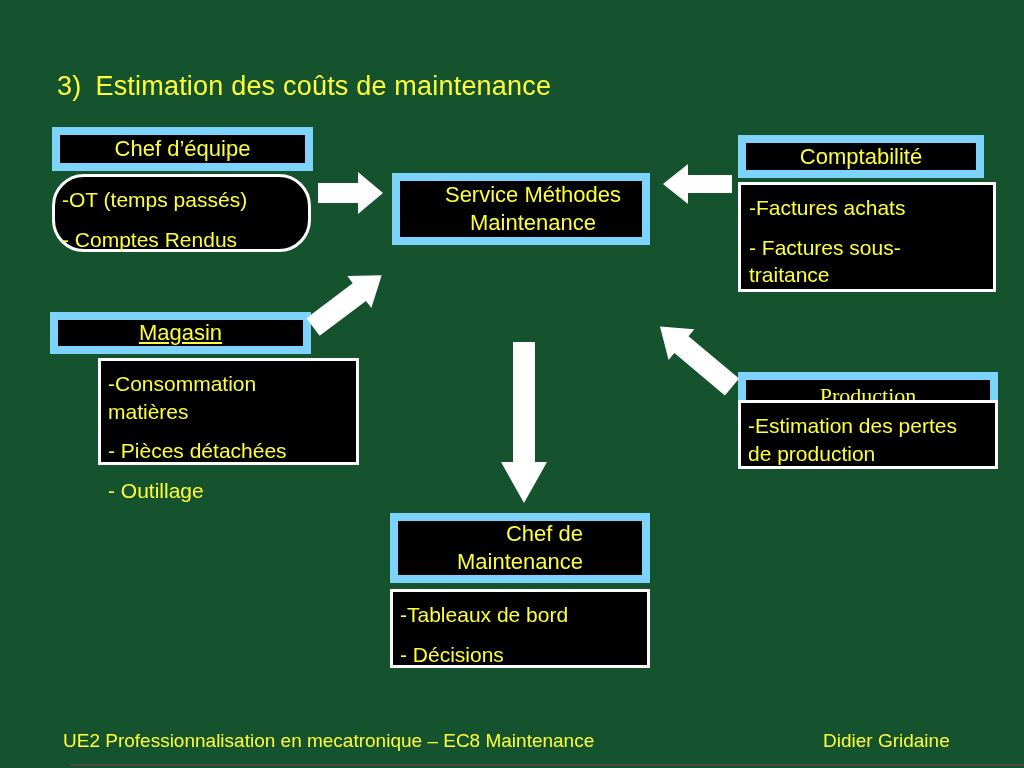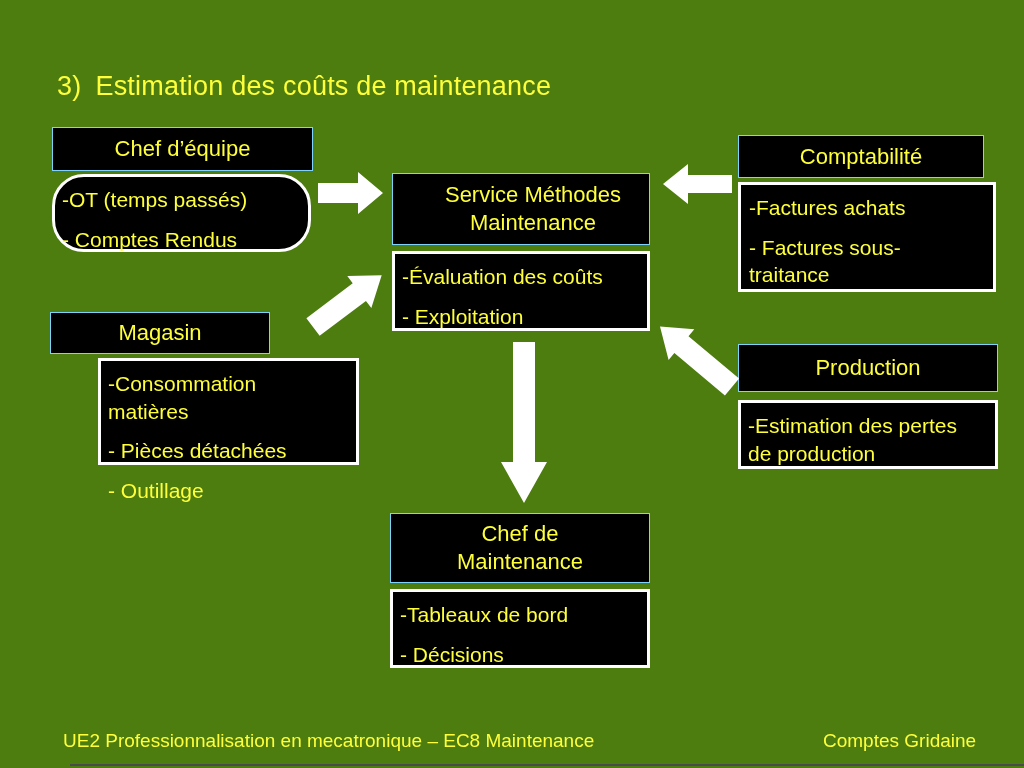--- a/index.html
+++ b/index.html
@@ -1,29 +1,29 @@
 <!DOCTYPE html>
 <html><head>
 <meta charset="utf-8">
 <style>
   html,body { margin:0; padding:0; background:#000; }
   .slide {
     position:relative; width:1024px; height:768px;
-    background:#4d7c0f; overflow:hidden;
+    background:#14532d; overflow:hidden;
     font-family:"Liberation Sans","DejaVu Sans",sans-serif;
   }
   .title {
     position:absolute; left:57px; top:71px;
     color:#feff3a; font-size:27px; letter-spacing:0.2px;
     white-space:nowrap;
   }
   .title .num { margin-right:14px; }
   .box-header {
     position:absolute; box-sizing:border-box;
-    background:#000; border:1px solid #7dd3fc;
+    background:#000; border:8px solid #7dd3fc;
     color:#feff3a; font-size:22px; line-height:1.27;
     display:flex; align-items:center; justify-content:center;
     text-align:center; white-space:pre-line;
   }
   .box-body {
     position:absolute; box-sizing:border-box;
     background:#000; border:3px solid #fff;
     color:#feff3a; font-size:21px;
     padding:9px 6px 0 7px;
   }
@@ -44,58 +44,54 @@
   </div>
 
   <div class="box-header" style="left:52px; top:127px; width:261px; height:44px;">Chef d’équipe</div>
   <div class="box-body" style="left:52px; top:174px; width:259px; height:78px;border-radius:32px;">
     <div class="box-item">-OT (temps passés)</div>
     <div class="box-item">- Comptes Rendus</div>
   </div>
 
   <div class="box-header" style="left:392px; top:173px; width:258px; height:72px;padding-left:24px;">Service Méthodes
 Maintenance</div>
-  <div class="box-body" style="left:392px; top:251px; width:258px; height:80px;">
-    <div class="box-item">-Évaluation des coûts</div>
-    <div class="box-item">- Exploitation</div>
-  </div>
 
   <div class="box-header" style="left:738px; top:135px; width:246px; height:43px;">Comptabilité</div>
   <div class="box-body" style="left:738px; top:182px; width:258px; height:110px;padding-left:8px;">
     <div class="box-item">-Factures achats</div>
     <div class="box-item">- Factures sous-
 traitance</div>
   </div>
 
-  <div class="box-header" style="left:50px; top:312px; width:220px; height:42px;">Magasin</div>
+  <div class="box-header" style="left:50px; top:312px; width:261px; height:42px;text-decoration:underline;">Magasin</div>
   <div class="box-body" style="left:50px; top:358px; width:261px; height:107px;margin-left:48px;">
     <div class="box-item">-Consommation
 matières</div>
     <div class="box-item">- Pièces détachées</div>
     <div class="box-item">- Outillage</div>
   </div>
 
-  <div class="box-header" style="left:738px; top:344px; width:260px; height:48px;">Production</div>
+  <div class="box-header" style="left:738px; top:372px; width:260px; height:48px;font-family:Liberation Serif, serif;">Production</div>
   <div class="box-body" style="left:738px; top:400px; width:260px; height:69px;">
     <div class="box-item">-Estimation des pertes
 de production</div>
   </div>
 
-  <div class="box-header" style="left:390px; top:513px; width:260px; height:70px;">Chef de
+  <div class="box-header" style="left:390px; top:513px; width:260px; height:70px;text-align:right;">Chef de
 Maintenance</div>
   <div class="box-body" style="left:390px; top:589px; width:260px; height:79px;">
     <div class="box-item">-Tableaux de bord</div>
     <div class="box-item">- Décisions</div>
   </div>
 
   <svg class="arrows" width="1024" height="768" viewBox="0 0 1024 768">
     <polygon fill="#ffffff" points="0,-10 40,-10 40,-21 65,0 40,21 40,10 0,10" transform="translate(318,193)"></polygon>
     <polygon fill="#ffffff" points="0,-9 44,-9 44,-20 69,0 44,20 44,9 0,9" transform="translate(732,184) rotate(180)"></polygon>
     <polygon fill="#ffffff" points="0,-11 58,-11 58,-20 86,0 58,20 58,11 0,11" transform="translate(313,327) rotate(-37)"></polygon>
     <polygon fill="#ffffff" points="0,-11 66,-11 66,-20 94,0 66,20 66,11 0,11" transform="translate(732,387) rotate(-140)"></polygon>
     <polygon fill="#ffffff" points="0,-11 120,-11 120,-23 161,0 120,23 120,11 0,11" transform="translate(524,342) rotate(90)"></polygon>
   </svg>
 
   <div class="footer left">UE2 Professionnalisation en mecatronique – EC8 Maintenance</div>
-  <div class="footer right">Comptes Gridaine</div>
+  <div class="footer right">Didier Gridaine</div>
   <div class="bottom-rule"></div>
 
 </div>
 
 </body></html>

